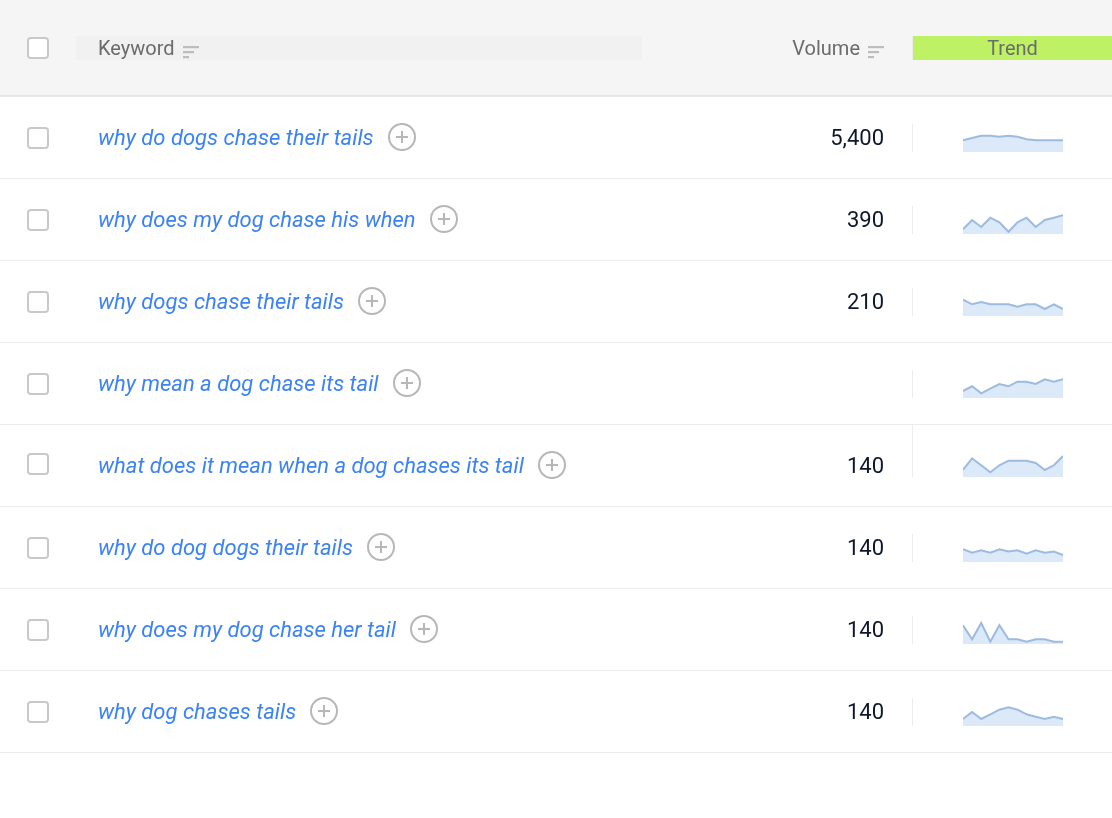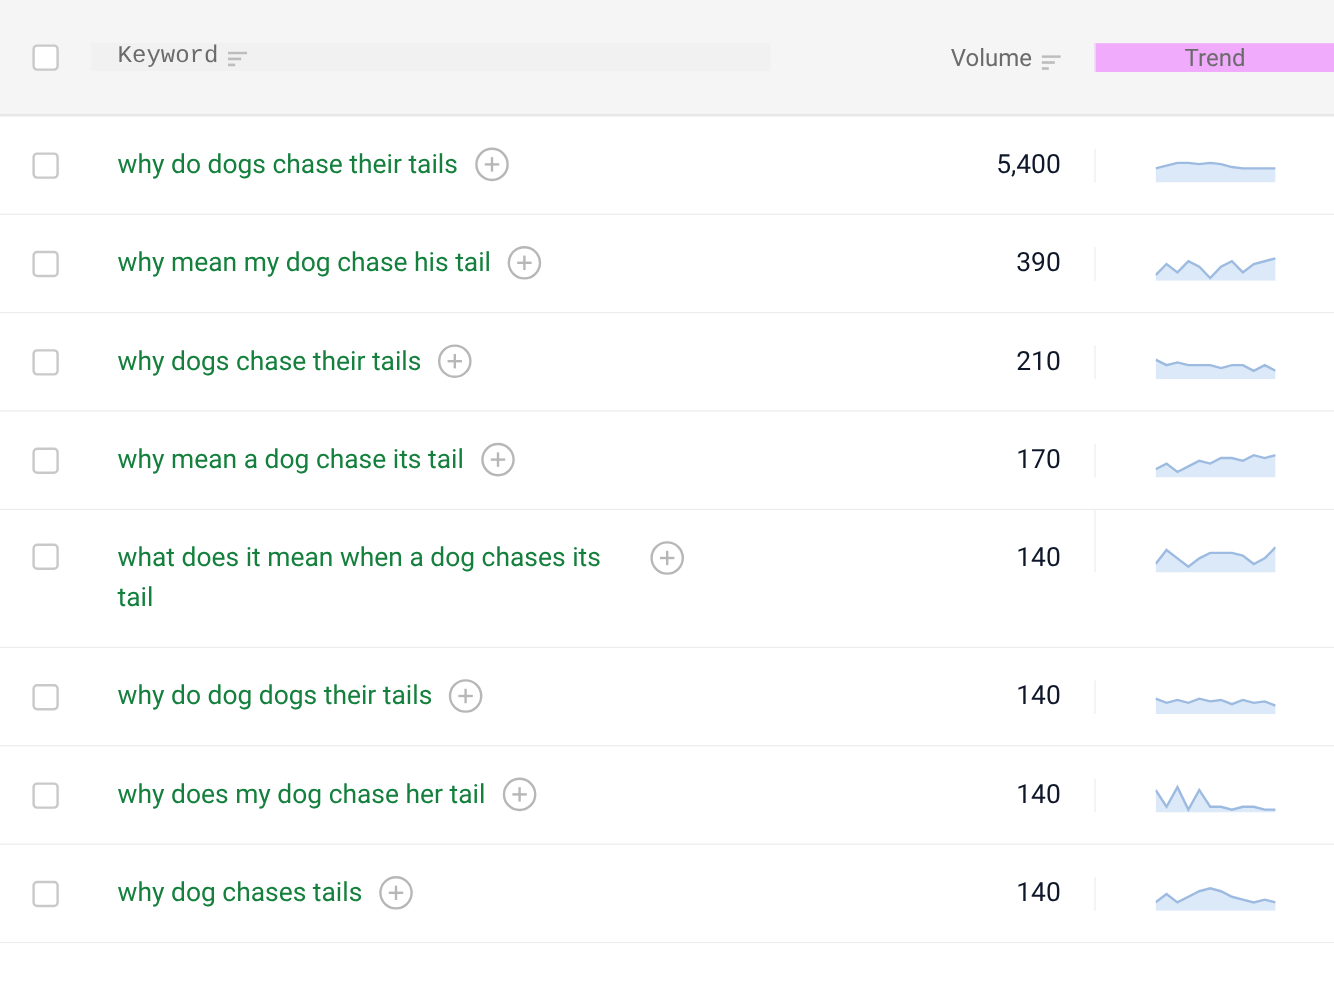--- a/index.html
+++ b/index.html
@@ -52,30 +52,30 @@
 
   .col-keyword {
     flex: 1 1 auto;
     display: flex;
     align-items: flex-start;
     padding: 24px 12px 24px 22px;
     min-width: 0;
   }
   .thead .col-keyword {
     padding: 0 12px 0 22px;
-    font-family: Liberation Mono, monospace;
   }
 
   .keyword-text {
-    color: #15803d;
+    color: #3b82f6;
     font-size: 22px;
     line-height: 1.5;
     max-width: 430px;
     word-wrap: break-word;
     cursor: pointer;
+    font-style: italic;
   }
 
   .add-btn {
     margin-left: 14px;
     margin-top: 2px;
     flex: 0 0 auto;
     width: 28px;
     height: 28px;
     border: 2px solid #b7b7b7;
     border-radius: 50%;
@@ -120,21 +120,21 @@
     justify-content: center;
     border-left: 1px solid #ededed;
     padding: 0 18px;
   }
   .tbody .col-trend {
     padding-top: 24px;
     align-items: flex-start;
   }
   .tbody .row.singleline .col-trend { padding-top: 0; align-items: center; }
   .thead .col-trend {
-    background: #f0abfc;
+    background: #bef264;
   }
 
   
   .hlabel {
     color: #6b6b6b;
     font-size: 20px;
     display: flex;
     align-items: center;
     gap: 8px;
   }
@@ -233,21 +233,21 @@
             <path class="area" d="M0.0,16.3L9.1,14.0L18.2,11.7L27.3,11.7L36.4,12.8L45.5,11.7L54.5,12.8L63.6,15.2L72.7,16.3L81.8,16.3L90.9,16.3L100.0,16.3L100,28L0,28Z"></path>
             <path class="line" d="M0.0,16.3L9.1,14.0L18.2,11.7L27.3,11.7L36.4,12.8L45.5,11.7L54.5,12.8L63.6,15.2L72.7,16.3L81.8,16.3L90.9,16.3L100.0,16.3"></path>
           </svg>
         </div>
       </div>
       <div class="row singleline">
         <div class="col-check">
           <div class="cb"></div>
         </div>
         <div class="col-keyword">
-          <span class="keyword-text">why mean my dog chase his tail</span>
+          <span class="keyword-text">why does my dog chase his when</span>
           <span class="add-btn"></span>
         </div>
         <div class="col-volume">
           <span class="vol-text">390</span>
         </div>
         <div class="col-trend">
           <svg class="spark" viewBox="0 0 100 28">
             <path class="area" d="M0.0,23.3L9.1,14.0L18.2,21.0L27.3,11.7L36.4,16.3L45.5,25.7L54.5,16.3L63.6,11.7L72.7,21.0L81.8,14.0L90.9,11.7L100.0,9.3L100,28L0,28Z"></path>
             <path class="line" d="M0.0,23.3L9.1,14.0L18.2,21.0L27.3,11.7L36.4,16.3L45.5,25.7L54.5,16.3L63.6,11.7L72.7,21.0L81.8,14.0L90.9,11.7L100.0,9.3"></path>
           </svg>
@@ -272,23 +272,20 @@
         </div>
       </div>
       <div class="row singleline">
         <div class="col-check">
           <div class="cb"></div>
         </div>
         <div class="col-keyword">
           <span class="keyword-text">why mean a dog chase its tail</span>
           <span class="add-btn"></span>
         </div>
-        <div class="col-volume">
-          <span class="vol-text">170</span>
-        </div>
         <div class="col-trend">
           <svg class="spark" viewBox="0 0 100 28">
             <path class="area" d="M0.0,21.0L9.1,16.3L18.2,23.3L27.3,18.7L36.4,14.0L45.5,16.3L54.5,11.7L63.6,11.7L72.7,14.0L81.8,9.3L90.9,11.7L100.0,9.3L100,28L0,28Z"></path>
             <path class="line" d="M0.0,21.0L9.1,16.3L18.2,23.3L27.3,18.7L36.4,14.0L45.5,16.3L54.5,11.7L63.6,11.7L72.7,14.0L81.8,9.3L90.9,11.7L100.0,9.3"></path>
           </svg>
         </div>
       </div>
       <div class="row">
         <div class="col-check">
           <div class="cb"></div>

